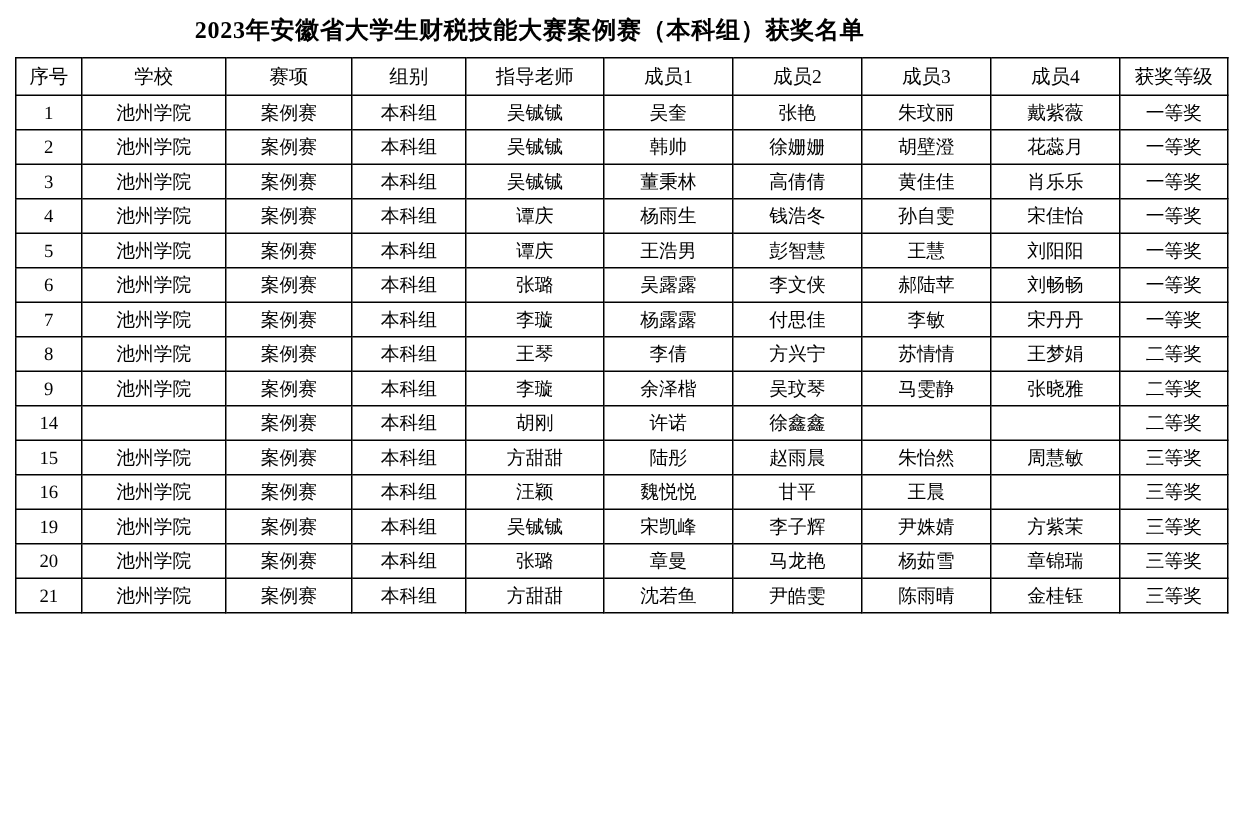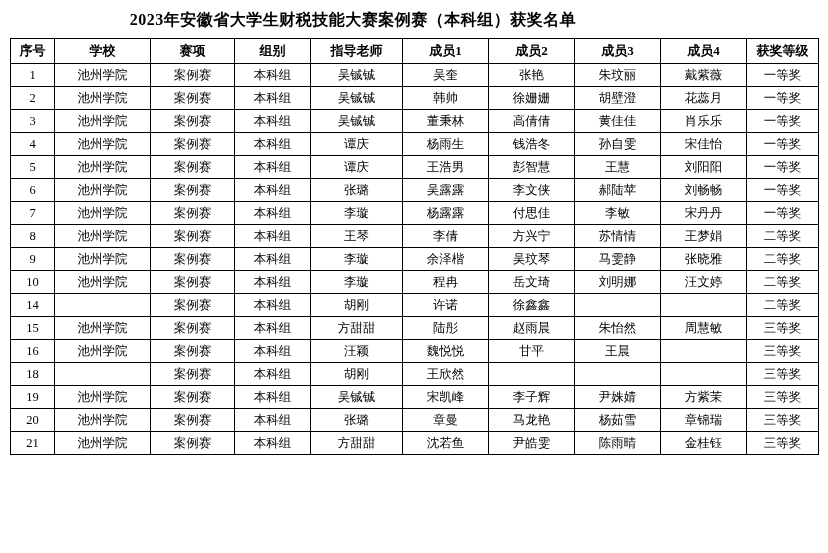--- a/index.html
+++ b/index.html
@@ -37,21 +37,21 @@
     border: 1px solid #000000;
     text-align: center;
     vertical-align: middle;
     font-size: 12.5px;
     height: 22px;
     padding: 0 1px;
     white-space: nowrap;
     overflow: hidden;
   }
   table.award-table th {
-    font-weight: bold;
+    font-weight: normal;
     font-size: 13px;
     height: 24px;
   }
   
   col.c-seq    { width: 44px; }
   col.c-school { width: 96px; }
   col.c-event  { width: 84px; }
   col.c-group  { width: 76px; }
   col.c-teacher{ width: 92px; }
   col.c-m1     { width: 86px; }
@@ -197,32 +197,20 @@
           <td>案例赛</td>
           <td>本科组</td>
           <td>李璇</td>
           <td>余泽楷</td>
           <td>吴玟琴</td>
           <td>马雯静</td>
           <td>张晓雅</td>
           <td>二等奖</td>
         </tr>
         <tr>
-          <td>10</td>
-          <td>池州学院</td>
-          <td>案例赛</td>
-          <td>本科组</td>
-          <td>李璇</td>
-          <td>程冉</td>
-          <td>岳文琦</td>
-          <td>刘明娜</td>
-          <td>汪文婷</td>
-          <td>二等奖</td>
-        </tr>
-        <tr>
           <td>14</td>
           <td></td>
           <td>案例赛</td>
           <td>本科组</td>
           <td>胡刚</td>
           <td>许诺</td>
           <td>徐鑫鑫</td>
           <td></td>
           <td></td>
           <td>二等奖</td>
@@ -245,32 +233,20 @@
           <td>案例赛</td>
           <td>本科组</td>
           <td>汪颖</td>
           <td>魏悦悦</td>
           <td>甘平</td>
           <td>王晨</td>
           <td></td>
           <td>三等奖</td>
         </tr>
         <tr>
-          <td>18</td>
-          <td></td>
-          <td>案例赛</td>
-          <td>本科组</td>
-          <td>胡刚</td>
-          <td>王欣然</td>
-          <td></td>
-          <td></td>
-          <td></td>
-          <td>三等奖</td>
-        </tr>
-        <tr>
           <td>19</td>
           <td>池州学院</td>
           <td>案例赛</td>
           <td>本科组</td>
           <td>吴铖铖</td>
           <td>宋凯峰</td>
           <td>李子辉</td>
           <td>尹姝婧</td>
           <td>方紫茉</td>
           <td>三等奖</td>

